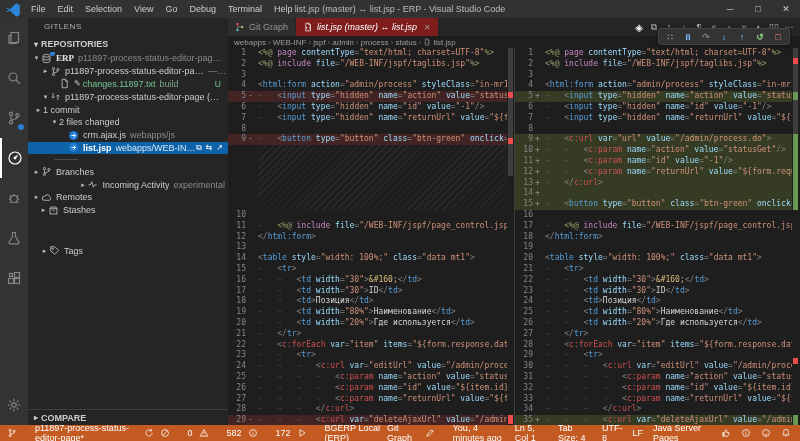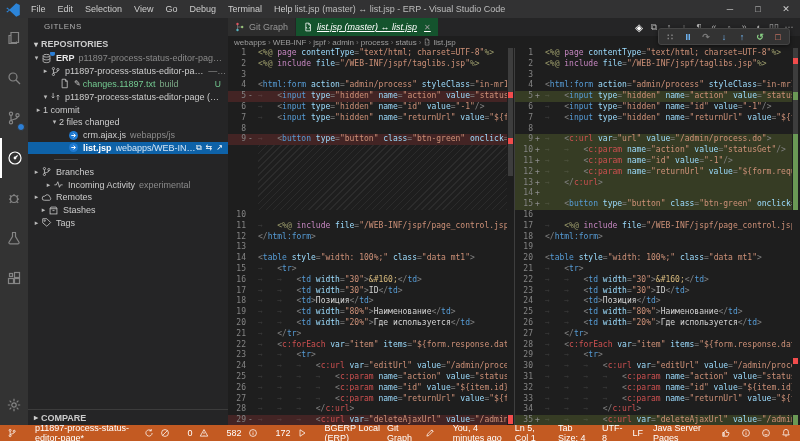--- a/index.html
+++ b/index.html
@@ -36,41 +36,41 @@
   .section-header { height:16px; display:flex; align-items:center; font-size:9px; font-weight:bold;
     color:#cccccc; padding-left:3px; flex:none; }
   .section-header .chev { width:10px; text-align:center; font-size:8px; color:#cccccc; }
   .tree { flex:1; overflow:hidden; }
   .trow { height:12.8px; display:flex; align-items:center; font-size:9px; white-space:nowrap;
     overflow:hidden; padding-right:3px; }
   .trow .chev { width:9px; flex:none; text-align:center; font-size:7px; color:#bbbbbb; }
   .trow .icon { width:12px; flex:none; margin-right:3px; position:relative; color:#c5c5c5; }
   .trow .icon svg { width:11px; height:11px; display:block; }
   .trow .lab { color:#cccccc; overflow:hidden; text-overflow:ellipsis; }
-  .trow .lab.bold { font-weight:bold; color:#e8e8e8; }
+  .trow .lab.bold { font-weight:bold; color:#e8e8e8;font-family:Liberation Serif, serif; }
   .trow .desc { color:#8a8a8a; margin-left:4px; overflow:hidden; text-overflow:ellipsis; flex-shrink:1000; }
   .trow .badge { margin-left:auto; color:#73c991; padding-right:4px; font-size:8.5px; }
   .trow.green .lab { color:#73c991; }
   .trow.green .desc { color:#7ba886; }
   .trow.selected { background:#0e62a8; }
   .trow.selected .lab { color:#ffffff; font-weight:bold; }
   .trow.selected .desc { color:#d5e6f5; }
   .trow .acts { margin-left:auto; color:#ffffff; font-size:8px; display:flex; gap:4px; padding-right:2px; }
   .tsep { height:1px; background:#4a4a4a; width:24px; margin:5px 0 5px 26px; }
   .repo-dot { position:absolute; right:-2px; top:-2px; width:5px; height:5px; border-radius:50%;
     background:#2c7fd6; }
   .pencil { color:#c5c5c5; font-size:8px; margin-right:2px; }
   .compare-header { border-top:1px solid #3c3c3c; flex:none; }
 
   
   .editor-col { flex:1; display:flex; flex-direction:column; position:relative; min-width:0; }
   .tabbar { height:18px; background:#252526; display:flex; align-items:stretch; flex:none; }
   .tab { display:flex; align-items:center; padding:0 7px; font-size:9px; color:#969696;
     background:#2d2d2d; border-right:1px solid #252526; gap:4px; }
-  .tab.active { background:#14532d; color:#ffffff;text-decoration:underline; }
+  .tab.active { background:#7f1d1d; color:#ffffff; }
   .tab .fname { font-style:italic; }
   .tab .icon svg { width:10px; height:10px; display:block; }
   .tab .close { font-size:8px; margin-left:3px; color:#9a9a9a; }
   .editor-actions { margin-left:auto; display:flex; align-items:center; gap:1px; padding-right:4px; }
   .ea { color:#b6b6b6; font-size:9px; width:14px; text-align:center; }
   .ea.bright { color:#ffffff; font-size:10px; }
 
   .breadcrumb { height:12px; display:flex; align-items:center; font-size:8px; color:#9d9d9d;
     padding-left:6px; background:#1e1e1e; flex:none; gap:2px; }
   .breadcrumb .sep { color:#6d6d6d; font-size:8px; }
@@ -310,21 +310,21 @@
             <span class="icon">
               <svg viewBox="0 0 16 16" fill="none" stroke="currentColor" stroke-width="1.2">
                 <circle cx="5" cy="3.7" r="1.6"></circle>
                 <circle cx="5" cy="12.3" r="1.6"></circle>
                 <circle cx="11.5" cy="5.2" r="1.6"></circle>
                 <path d="M5 5.3v5.4 M11.5 6.8c0 3.2-6.5 2.3-6.5 4.1"></path>
               </svg>
             </span>
             <span class="lab">Branches</span>
           </div>
-          <div class="trow" style="padding-left: 16px;">
+          <div class="trow" style="padding-left: 16px; justify-content: flex-end;">
             <span class="chev">▸</span>
             <span class="icon">
               <svg viewBox="0 0 16 16" fill="none" stroke="currentColor" stroke-width="1.2">
                 <path d="M2 8.5h2.8L7 4l2.4 8L11 8.5h3"></path>
               </svg>
             </span>
             <span class="lab">Incoming Activity</span>
             <span class="desc">experimental</span>
           </div>
           <div class="trow" style="padding-left: 4px;">
@@ -339,21 +339,21 @@
           <div class="trow" style="padding-left: 11px;">
             <span class="chev">▸</span>
             <span class="icon">
               <svg viewBox="0 0 16 16" fill="none" stroke="currentColor" stroke-width="1.2">
                 <rect x="3" y="5.5" width="10" height="7.5"></rect>
                 <path d="M3 5.5 4.2 3h7.6L13 5.5 M6.5 8.2h3"></path>
               </svg>
             </span>
             <span class="lab">Stashes</span>
           </div>
-          <div class="trow" style="padding-left: 4px;">
+          <div class="trow" style="padding-left: 12px; margin-top: 28px;">
             <span class="chev">▸</span>
             <span class="icon">
               <svg viewBox="0 0 16 16" fill="none" stroke="currentColor" stroke-width="1.2">
                 <path d="M2.5 8.5v-6h6L14 8l-5.5 5.5z"></path>
                 <circle cx="5.4" cy="5.4" r="1"></circle>
               </svg>
             </span>
             <span class="lab">Tags</span>
           </div>
         </div>

